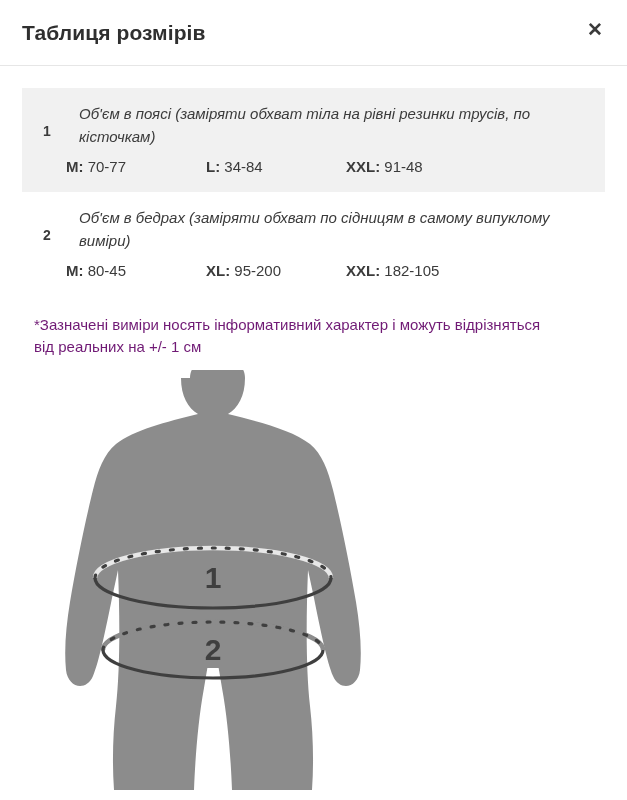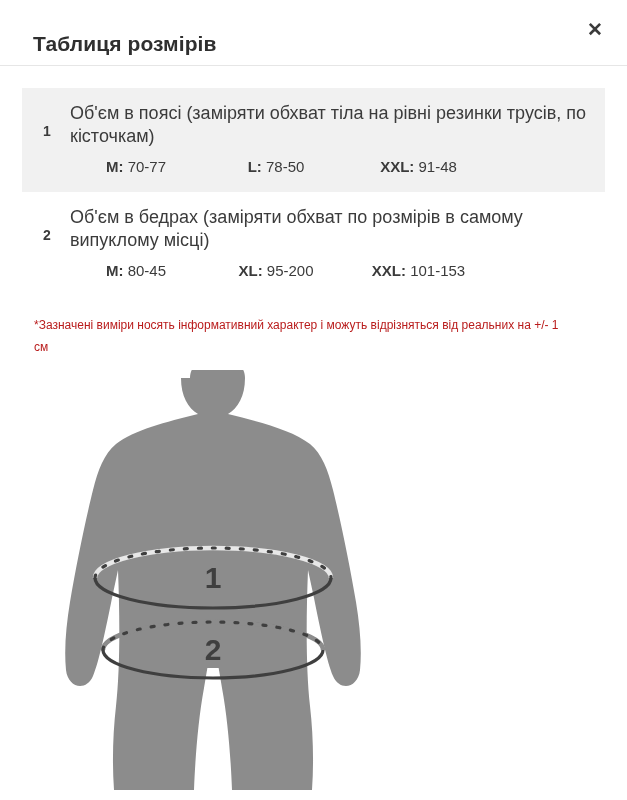--- a/index.html
+++ b/index.html
@@ -22,21 +22,21 @@
     position: relative;
     padding: 18px 22px 16px 22px;
     border-bottom: 1px solid #e6e6e6;
     height: 66px;
   }
   .modal-title {
     font-size: 21px;
     font-weight: bold;
     color: #2f2f2f;
     letter-spacing: .1px;
-    margin: 11px;
+    margin: 0;
     line-height: 30px;
   }
   .close-btn {
     position: absolute;
     top: 14px;
     right: 16px;
     width: 32px;
     height: 32px;
     border: none;
     background: transparent;
@@ -70,48 +70,48 @@
     font-weight: bold;
     color: #3b3b3b;
     text-align: center;
     padding-top: 21px;
   }
   .row-content {
     flex: 1 1 auto;
     padding-left: 6px;
   }
   .row-desc {
-    font-size: 18px;
+    font-size: 15px;
     line-height: 23px;
     color: #3b3b3b;
-    margin: 0 0 8px 4px;
+    margin: 0 0 8px 13px;
+    font-style: italic;
   }
   .sizes {
     display: flex;
     margin: 0;
     padding: 0;
-    text-align: center;
   }
   .size-cell {
     font-size: 15px;
     color: #3b3b3b;
     line-height: 22px;
     white-space: nowrap;
   }
   .size-cell:nth-child(1) { width: 140px; }
   .size-cell:nth-child(2) { width: 140px; }
   .size-cell:nth-child(3) { width: 145px; }
   .size-cell:nth-child(4) { width: auto; }
   .size-label {
     font-weight: bold;
   }
 
   .note {
-    color: #b91c1c;
-    font-size: 12px;
+    color: #701a75;
+    font-size: 15px;
     line-height: 22px;
     margin: 18px 0 0 12px;
     max-width: 530px;
   }
 
   
   .figure-wrap {
     margin-top: 12px;
     width: 627px;
     height: 420px;
@@ -136,46 +136,46 @@
     <div class="row-index">1</div>
     <div class="row-content">
       <p class="row-desc">Об'єм в поясі (заміряти обхват тіла на рівні резинки трусів, по кісточкам)</p>
       <div class="sizes">
         <div class="size-cell">
           <span class="size-label">M:</span>
           <span>70-77</span>
         </div>
         <div class="size-cell">
           <span class="size-label">L:</span>
-          <span>78-50</span>
+          <span>34-84</span>
         </div>
         <div class="size-cell">
           <span class="size-label">XXL:</span>
           <span>91-48</span>
         </div>
       </div>
     </div>
   </div>
 
   <div class="measure-row">
     <div class="row-index">2</div>
     <div class="row-content">
-      <p class="row-desc">Об'єм в бедрах (заміряти обхват по розмірів в самому випуклому місці)</p>
+      <p class="row-desc">Об'єм в бедрах (заміряти обхват по сідницям в самому випуклому виміри)</p>
       <div class="sizes">
         <div class="size-cell">
           <span class="size-label">M:</span>
           <span>80-45</span>
         </div>
         <div class="size-cell">
           <span class="size-label">XL:</span>
           <span>95-200</span>
         </div>
         <div class="size-cell">
           <span class="size-label">XXL:</span>
-          <span>101-153</span>
+          <span>182-105</span>
         </div>
       </div>
     </div>
   </div>
 
   <p class="note">*Зазначені виміри носять інформативний характер і можуть відрізняться від реальних на +/- 1 см</p>
 </div>
 
 <div class="figure-wrap">
   <svg width="627" height="420" viewBox="0 0 627 420" xmlns="http://www.w3.org/2000/svg">

